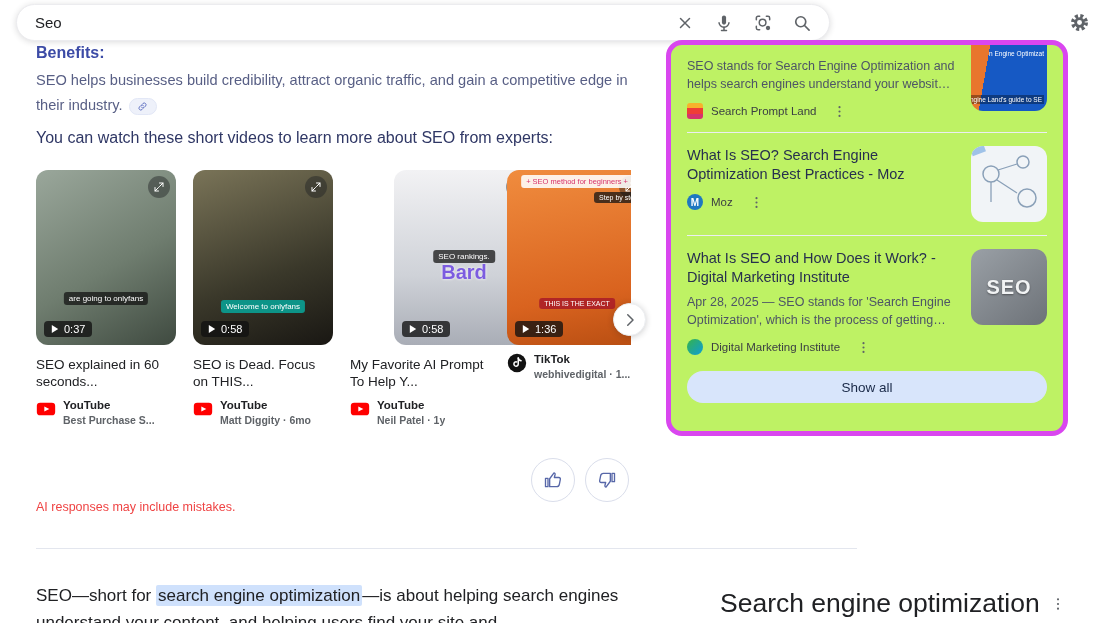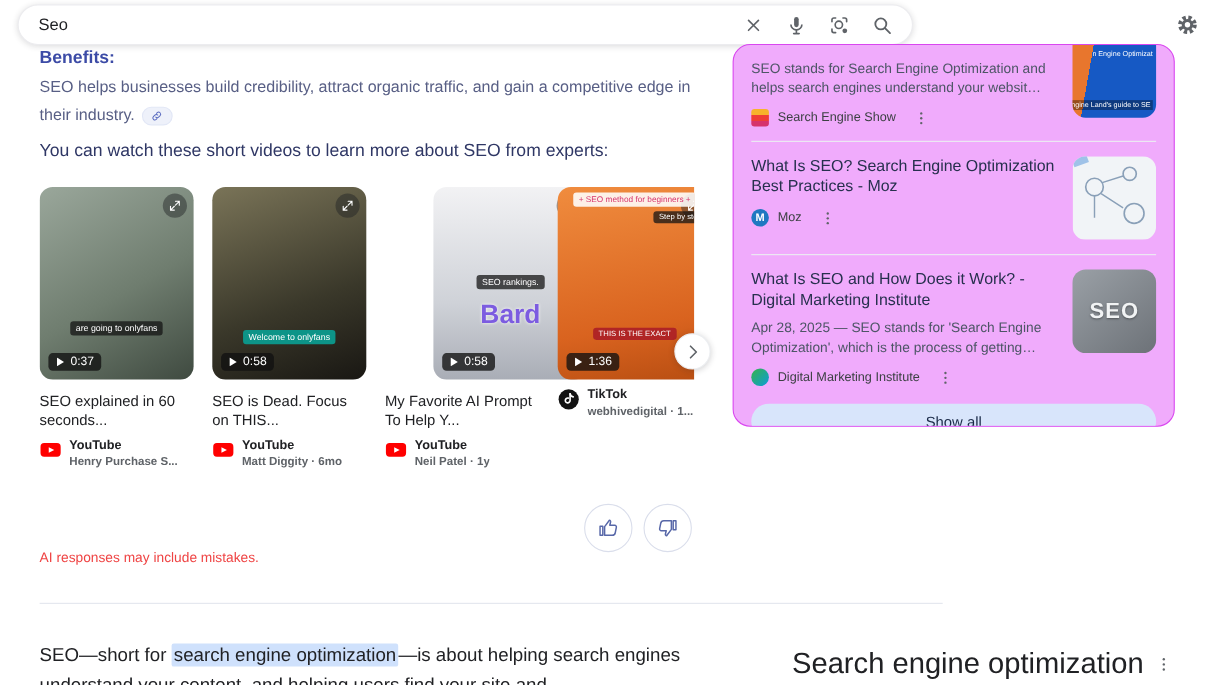--- a/index.html
+++ b/index.html
@@ -39,21 +39,21 @@
   .v3 .thumb { background:linear-gradient(170deg,#f08c3e 0%,#d9631f 70%,#b84e12 100%); }
   .expand-btn { position:absolute; top:6px; right:6px; width:22px; height:22px;
     border-radius:50%; background:rgba(32,33,36,.45); display:flex; align-items:center;
     justify-content:center; cursor:pointer; }
   .cap { position:absolute; left:50%; transform:translateX(-50%); white-space:nowrap;
     border-radius:3px; padding:2px 5px; font-size:8px; color:#fff;
     background:rgba(20,20,20,.75); max-width:132px; overflow:hidden; }
   .v0 .cap0 { bottom:40px; }
   .v1 .cap0 { bottom:32px; background:#0d9488; }
   .v2 .cap0 { top:80px; }
-  .v2 .cap1 { top:101px; background:none; font-size:24px; font-weight:700; color:#7c5ce0;
+  .v2 .cap1 { top:89px; background:none; font-size:20px; font-weight:700; color:#7c5ce0;
     text-shadow:0 0 3px #fff; }
   .v3 .cap0 { top:5px; background:rgba(255,255,255,.88); color:#d6336c; font-size:7.5px; }
   .v3 .cap1 { top:22px; left:auto; right:4px; transform:none; font-size:7px; }
   .v3 .cap2 { top:128px; background:#b02525; font-size:7px; }
   .duration { position:absolute; left:8px; bottom:8px; background:rgba(17,17,17,.78);
     color:#fff; font-size:11px; padding:2px 7px; border-radius:4px; display:flex;
     gap:5px; align-items:center; }
   .vtitle { margin-top:11px; font-size:13.5px; line-height:17px; color:#202124;
     height:35px; overflow:hidden; cursor:pointer; }
   .vsource { margin-top:8px; display:flex; gap:7px; align-items:flex-start;font-weight:bold; }
@@ -76,22 +76,22 @@
   .fb-down { left:585px; top:458px; }
 
   .h-divider { position:absolute; left:36px; top:548px; width:821px; height:1px;
     background:#e3e6ee; }
 
   .bottom-para { position:absolute; left:36px; top:582px; width:592px; font-size:17px;
     line-height:27px; color:#202124; }
   .hl { background:#cfe1fc; padding:1px 2px; border-radius:2px; }
 
   
-  .side-card { position:absolute; left:666px; top:40px; width:402px; height:348px;
-    background:#f0abfc; border:1px solid #d946ef; border-radius:16px; padding:0 16px;
+  .side-card { position:absolute; left:666px; top:40px; width:402px; height:396px;
+    background:#bef264; border:5px solid #d946ef; border-radius:16px; padding:0 16px;
     overflow:hidden; }
   .result { display:flex; gap:14px; }
   .r1 { padding-top:12px; }
   .rtext { flex:1; min-width:0; }
   .rthumb { width:76px; height:76px; border-radius:12px; flex:none; position:relative;
     overflow:hidden; cursor:pointer; }
   .r1 .rthumb { margin-top:-12px; height:66px; border-radius:0 0 12px 12px;
     background:linear-gradient(100deg,#e8762d 22%,#1659c4 22%); }
   .tl { position:absolute; color:#fff; font-size:6.5px; white-space:nowrap; }
   .tl1 { top:5px; right:3px; }
@@ -193,21 +193,21 @@
     <div class="vtitle">SEO explained in 60 seconds...</div>
     <div class="vsource">
       <span class="src-icon">
           <svg viewBox="0 0 24 24" width="20" height="20">
             <rect x="1" y="4.5" width="22" height="15" rx="4" fill="#ff0000"></rect>
             <polygon points="10,9 16,12 10,15" fill="#fff"></polygon>
           </svg>
         </span>
       <span>
           <div class="sname">YouTube</div>
-          <div class="sby">Henry Purchase S...</div>
+          <div class="sby">Best Purchase S...</div>
         </span>
     </div>
   </div>
 
   <div class="vcard v1">
     <div class="thumb">
       <span class="expand-btn">
           <svg viewBox="0 0 24 24" width="12" height="12">
             <path d="M13 4h7v7M20 4l-7 7M11 20H4v-7M4 20l7-7" stroke="#fff" stroke-width="2" fill="none" stroke-linecap="round"></path>
           </svg>
@@ -325,21 +325,21 @@
   <span>SEO—short for </span><span class="hl">search engine optimization</span><span>—is about helping search engines understand your content, and helping users find your site and</span>
 </div>
 
 <div class="side-card">
 
   <div class="result r1">
     <div class="rtext">
       <div class="snippet">SEO stands for Search Engine Optimization and helps search engines understand your websit…</div>
       <div class="source-row">
         <span class="s-icon sel-icon"></span>
-        <span class="s-name">Search Engine Show</span>
+        <span class="s-name">Search Prompt Land</span>
         <span class="kebab">
             <svg viewBox="0 0 24 24" width="15" height="15">
               <circle cx="12" cy="5" r="1.7" fill="#5f6368"></circle>
               <circle cx="12" cy="12" r="1.7" fill="#5f6368"></circle>
               <circle cx="12" cy="19" r="1.7" fill="#5f6368"></circle>
             </svg>
           </span>
       </div>
     </div>
     <div class="rthumb">

